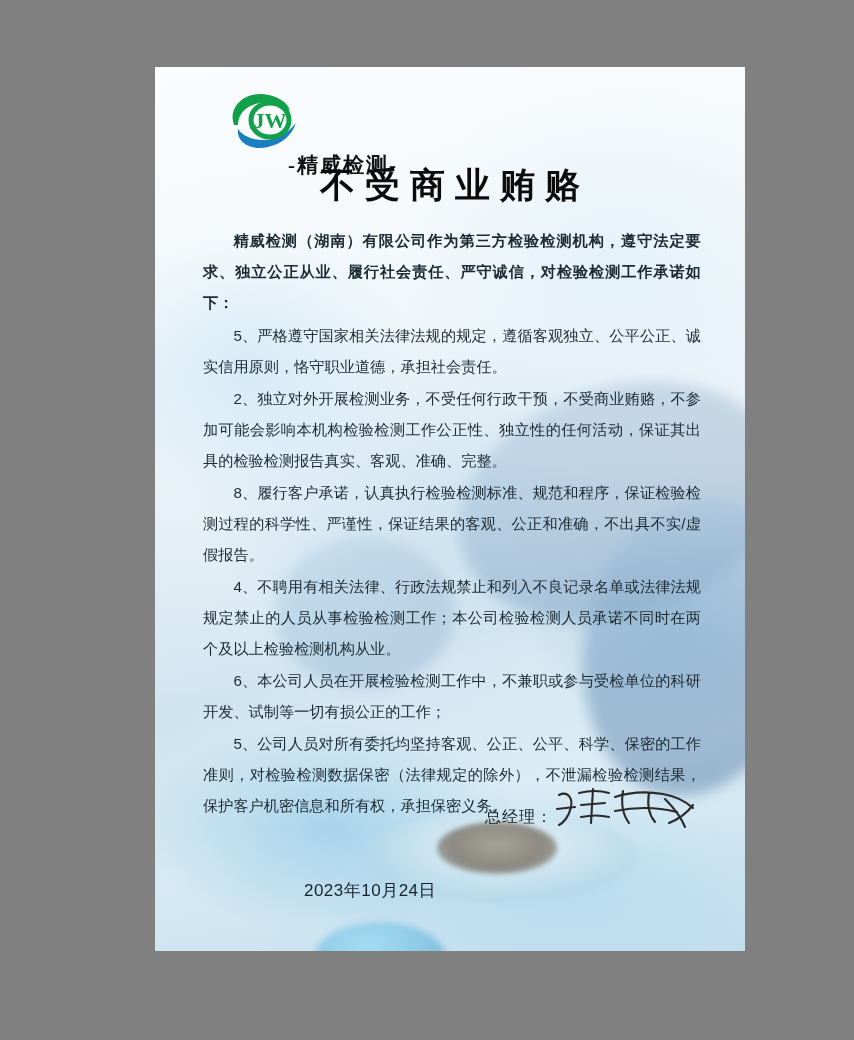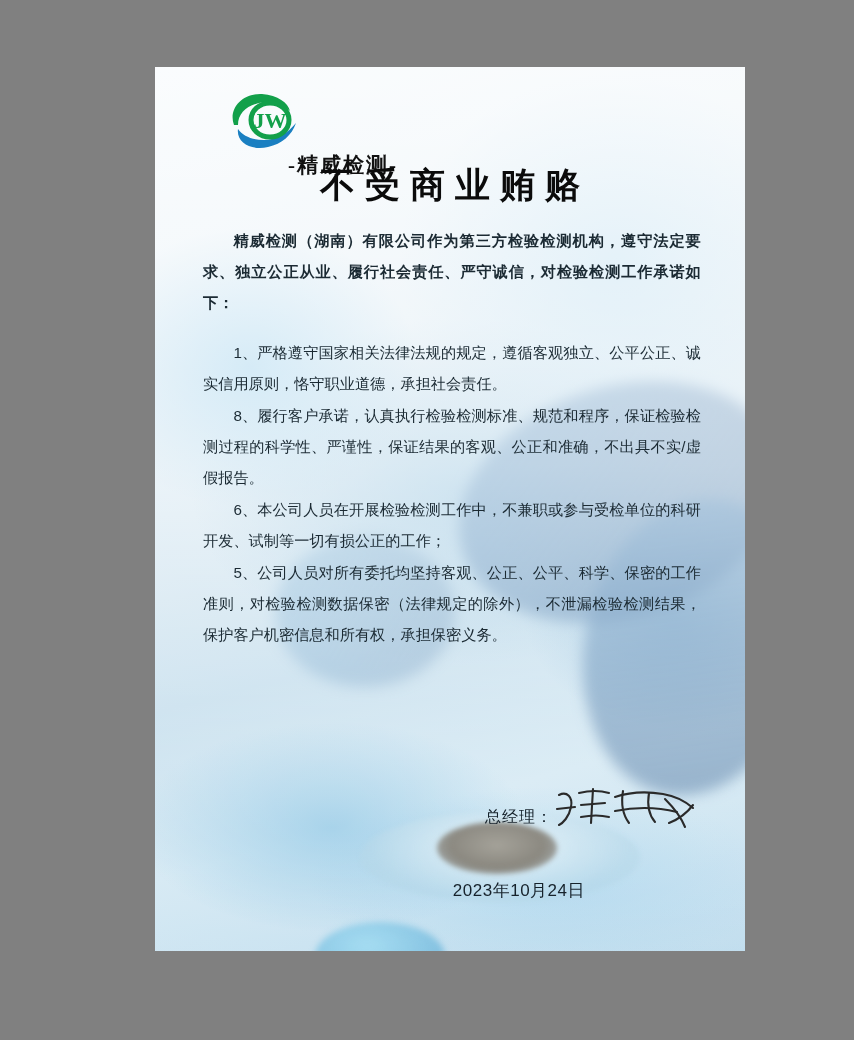--- a/index.html
+++ b/index.html
@@ -141,21 +141,21 @@
   }
   p.para {
     margin: 0 0 1px 0;
     text-align: justify;
     text-justify: inter-ideograph;
     text-indent: 2em;
   }
   p.lead {
     font-weight: bold;
     letter-spacing: 0.2px;
-    margin-bottom: 19px;
+    margin-bottom: 2px;
   }
   p.item {
     margin-bottom: 1px;
   }
 
   
   .sign-row {
     position: absolute;
     left: 0;
     top: 740px;
@@ -176,21 +176,21 @@
     width: 150px;
     height: 56px;
   }
   .doc-date {
     position: absolute;
     left: 0;
     top: 812px;
     width: 538px;
     padding-right: 108px;
     box-sizing: border-box;
-    text-align: right;
+    text-align: center;
     font-size: 17px;
     color: #16222b;
     letter-spacing: 0.5px;
   }
 </style>
 </head>
 <body>
 
 <div class="page">
   <div class="bg"></div>
@@ -213,22 +213,24 @@
           <text x="44" y="39" text-anchor="middle" font-family="Liberation Serif, serif" font-size="22" font-weight="bold" fill="#12a04a">JW</text>
         </svg>
       </div>
       <div class="logo-name">-精威检测-</div>
     </div>
 
     <div class="doc-title">不受商业贿赂</div>
 
     <div class="body-block">
       <p class="para lead">精威检测（湖南）有限公司作为第三方检验检测机构，遵守法定要求、独立公正从业、履行社会责任、严守诚信，对检验检测工作承诺如下：</p>
-      <p class="para item">1、严格遵守国家相关法律法规的规定，遵循客观独立、公平公正、诚实信用原则，恪守职业道德，承担社会责任。</p>
+      <p class="para item">5、严格遵守国家相关法律法规的规定，遵循客观独立、公平公正、诚实信用原则，恪守职业道德，承担社会责任。</p>
+      <p class="para item">2、独立对外开展检测业务，不受任何行政干预，不受商业贿赂，不参加可能会影响本机构检验检测工作公正性、独立性的任何活动，保证其出具的检验检测报告真实、客观、准确、完整。</p>
       <p class="para item">8、履行客户承诺，认真执行检验检测标准、规范和程序，保证检验检测过程的科学性、严谨性，保证结果的客观、公正和准确，不出具不实/虚假报告。</p>
+      <p class="para item">4、不聘用有相关法律、行政法规禁止和列入不良记录名单或法律法规规定禁止的人员从事检验检测工作；本公司检验检测人员承诺不同时在两个及以上检验检测机构从业。</p>
       <p class="para item">6、本公司人员在开展检验检测工作中，不兼职或参与受检单位的科研开发、试制等一切有损公正的工作；</p>
       <p class="para item">5、公司人员对所有委托均坚持客观、公正、公平、科学、保密的工作准则，对检验检测数据保密（法律规定的除外），不泄漏检验检测结果，保护客户机密信息和所有权，承担保密义务。</p>
     </div>
 
     <div class="sign-row">
       <div class="sign-label">总经理：</div>
       <div class="sign-mark">
         <svg viewBox="0 0 150 56" width="150" height="56" aria-hidden="true">
           <g fill="none" stroke="#2a2a2a" stroke-width="2.1" stroke-linecap="round">
             <path d="M6 14 C14 10, 20 16, 18 26 C16 36, 10 42, 6 44"></path>

